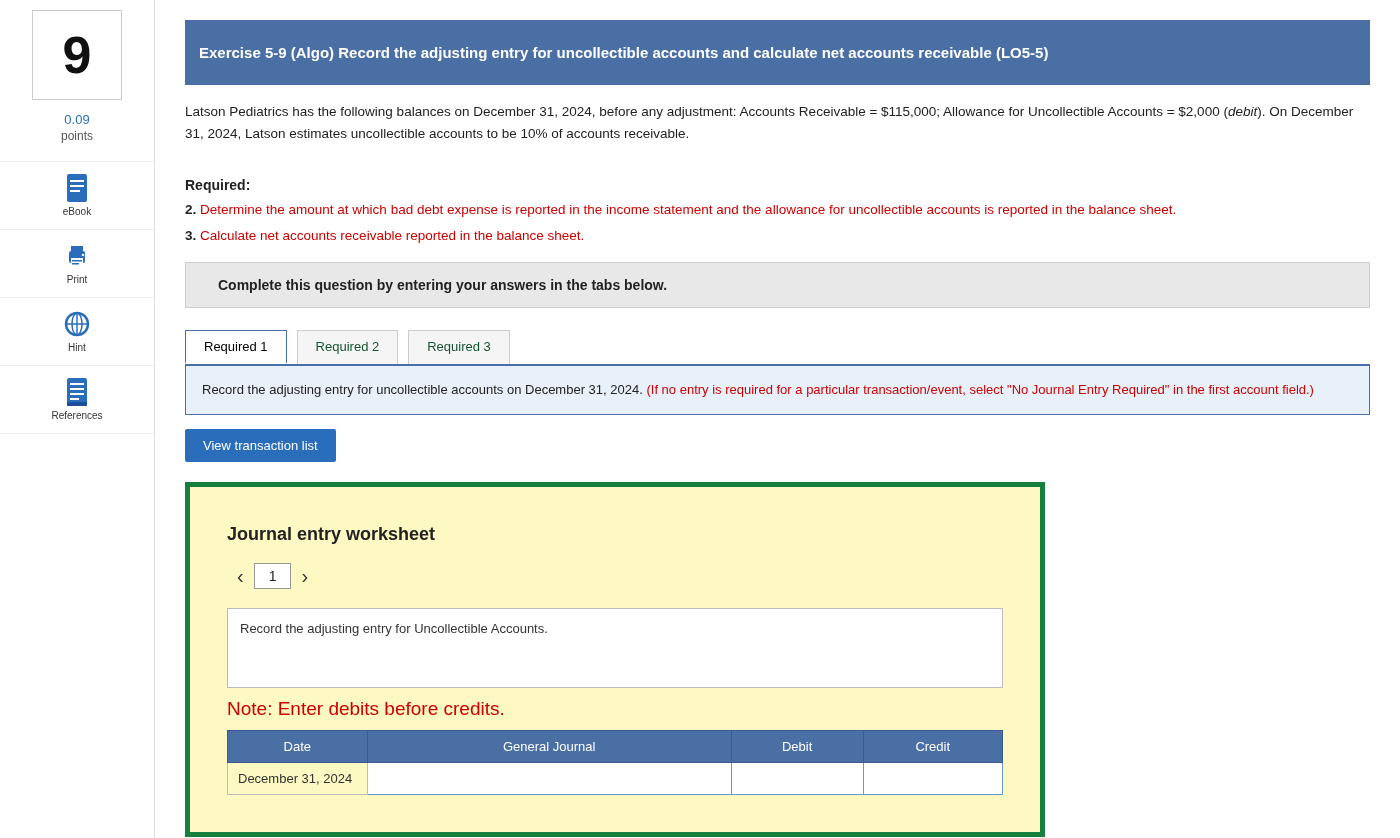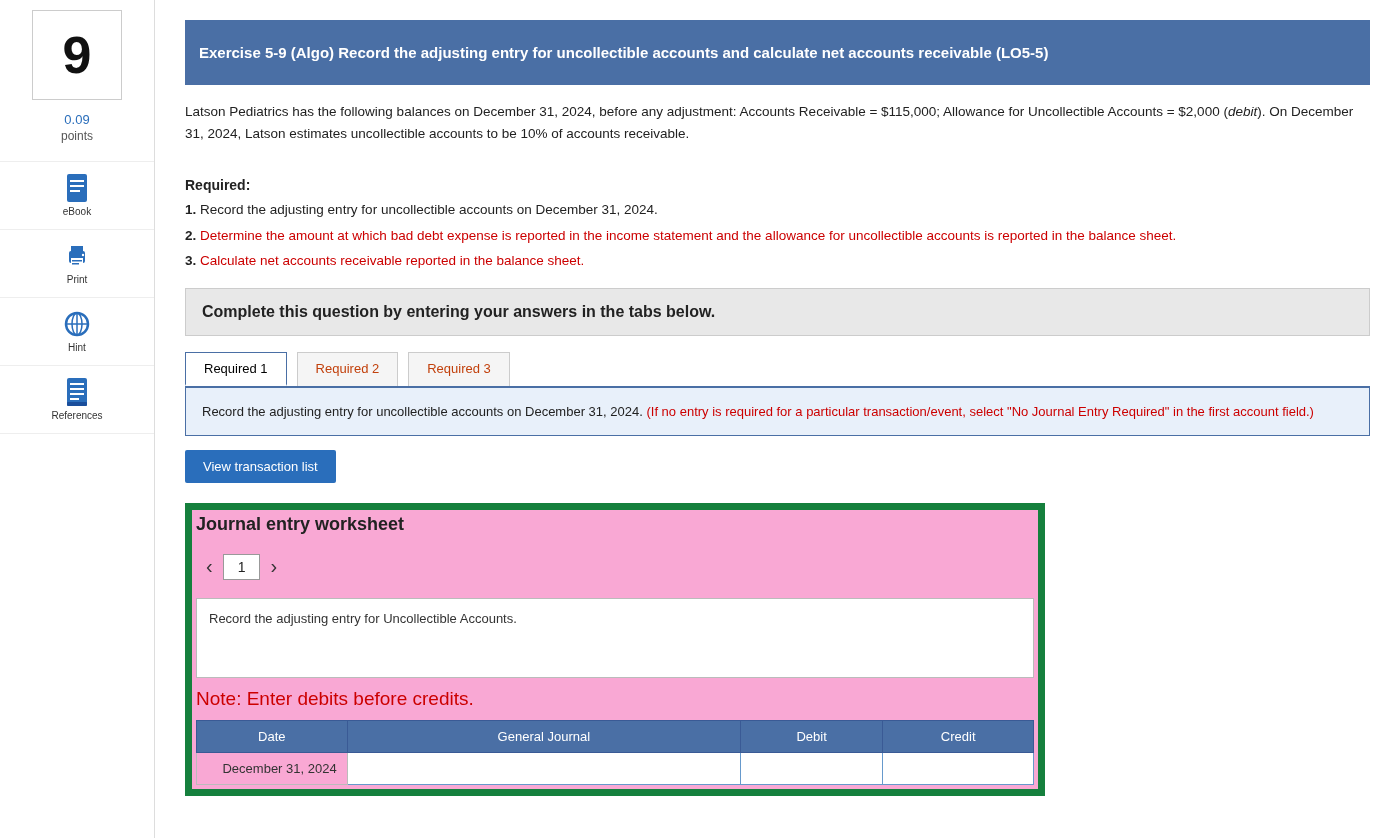--- a/index.html
+++ b/index.html
@@ -122,41 +122,41 @@
     }
     .req-num {
       font-weight: bold;
     }
     .red-text { color: #c00; }
 
     
     .complete-banner {
       background: #e8e8e8;
       border: 1px solid #ccc;
-      padding: 14px 16px;
-      font-size: 16px;
-      font-weight: bold;
-      margin-bottom: 16px;
+      padding: 14px 32px;
+      font-size: 14px;
+      font-weight: bold;
+      margin-bottom: 22px;
     }
 
     
     .tabs-container {
       display: flex;
       border-bottom: 2px solid #4a6fa5;
       margin-bottom: 0;
       gap: 8px;
     }
     .tab {
       padding: 8px 18px;
       font-size: 13px;
       cursor: pointer;
       border: 1px solid #ccc;
       border-bottom: none;
       background: #f5f5f5;
-      color: #c2410c;
+      color: #14532d;
       margin-right: 2px;
     }
     .tab.active {
       background: #fff;
       border-color: #4a6fa5;
       border-bottom: 2px solid #fff;
       color: #000;
       font-weight: normal;
     }
 
@@ -178,23 +178,23 @@
       border: none;
       padding: 9px 18px;
       font-size: 13px;
       cursor: pointer;
       margin-bottom: 20px;
       border-radius: 2px;
     }
 
     
     .worksheet-container {
-      border: 7px solid #15803d;
-      padding: 4px;
-      background: #f9a8d4;
+      border: 5px solid #15803d;
+      padding: 37px;
+      background: #fef9c3;
       max-width: 860px;
     }
     .worksheet-title {
       font-size: 18px;
       font-weight: bold;
       margin-bottom: 16px;
     }
 
     
     .page-nav {
@@ -265,21 +265,21 @@
       outline: none;
       font-size: 13px;
       padding: 2px 4px;
       background: transparent;
     }
     .journal-table tbody td.date-cell {
       font-size: 13px;
       color: #333;
       white-space: nowrap;
     }
-    .col-date { width: 18%; text-align: right; }
+    .col-date { width: 18%; }
     .col-general { width: 47%; }
     .col-debit { width: 17%; }
     .col-credit { width: 18%; }
 
     .input-cell {
       background: white;
       border: 1px solid #6699cc !important;
     }
   </style>
 </head>
@@ -351,23 +351,20 @@
 
   <div class="problem-text">
     Latson Pediatrics has the following balances on December 31, 2024, before any adjustment: Accounts Receivable = $115,000;
     Allowance for Uncollectible Accounts = $2,000 (<em>debit</em>). On December 31, 2024, Latson estimates uncollectible accounts to be 10% of
     accounts receivable.
   </div>
 
   <div class="required-section">
     <div class="req-title">Required:</div>
     <ol>
-      <li>
-        <span class="req-num">1.</span> <span>Record the adjusting entry for uncollectible accounts on December 31, 2024.</span>
-      </li>
       <li>
         <span class="req-num">2.</span> <span class="red-text">Determine the amount at which bad debt expense is reported in the income statement and the allowance for uncollectible accounts is reported in the balance sheet.</span>
       </li>
       <li>
         <span class="req-num">3.</span> <span class="red-text">Calculate net accounts receivable reported in the balance sheet.</span>
       </li>
     </ol>
   </div>
 
   <div class="complete-banner">Complete this question by entering your answers in the tabs below.</div>

